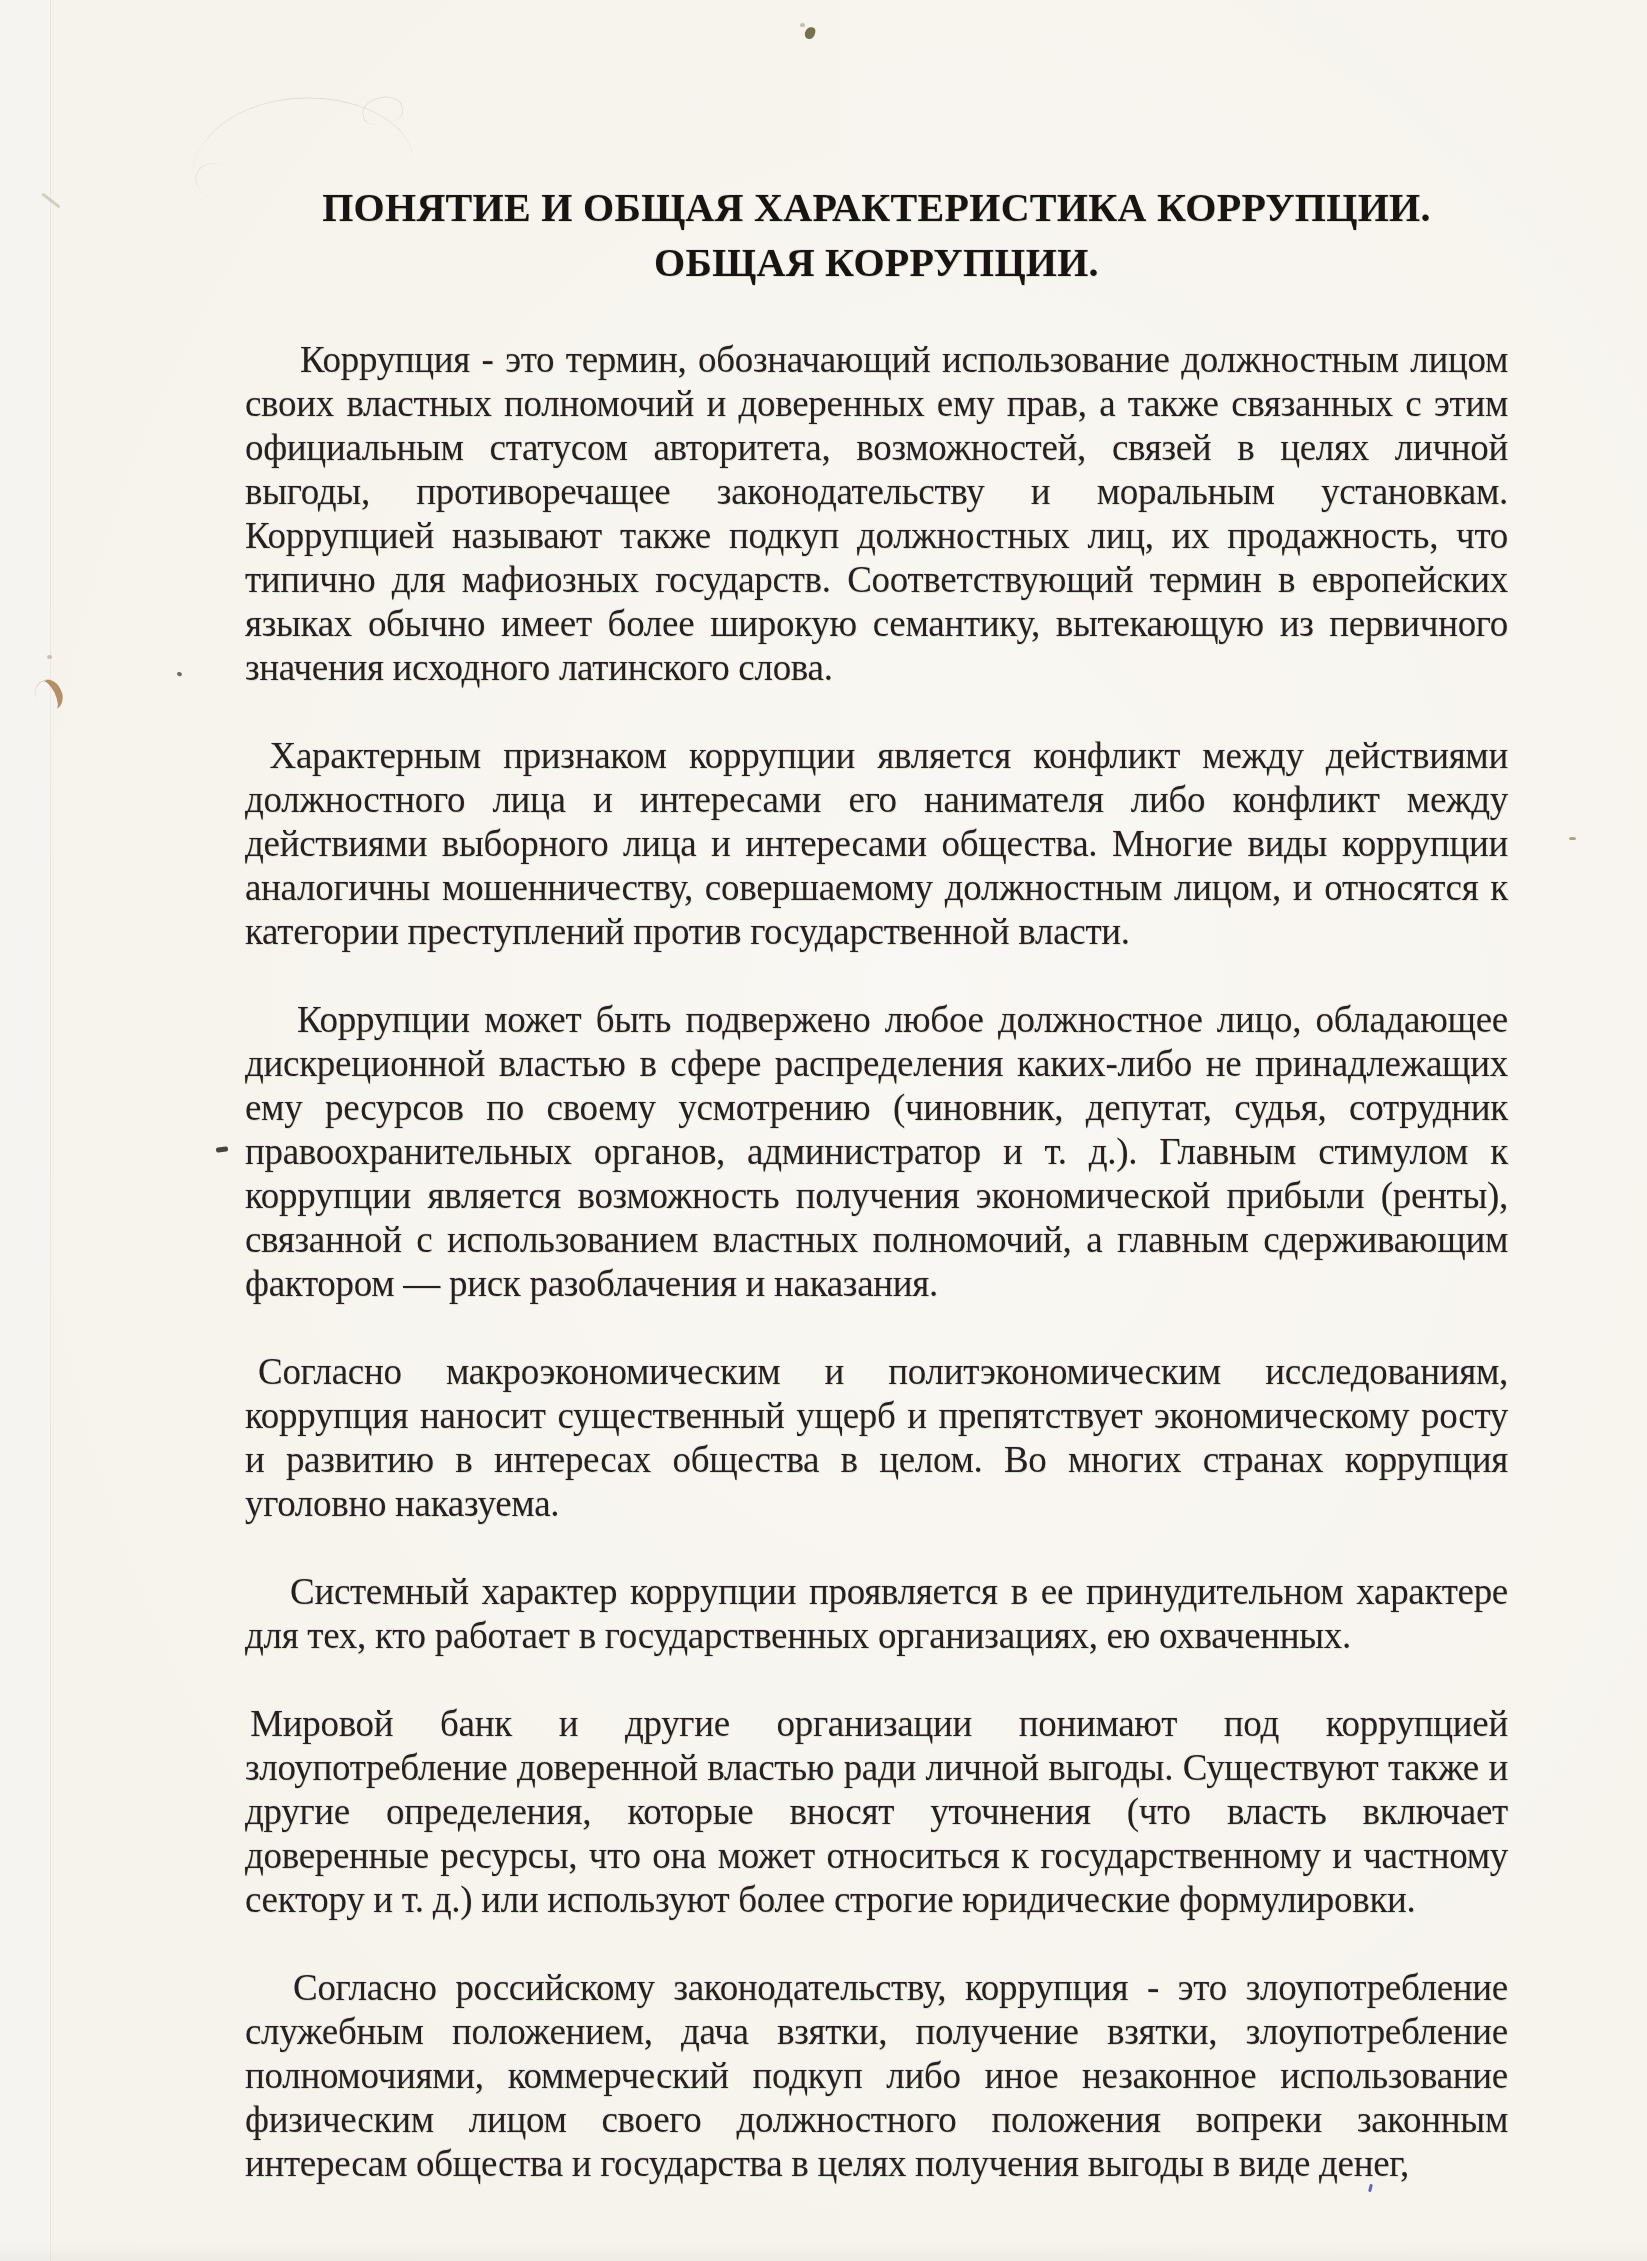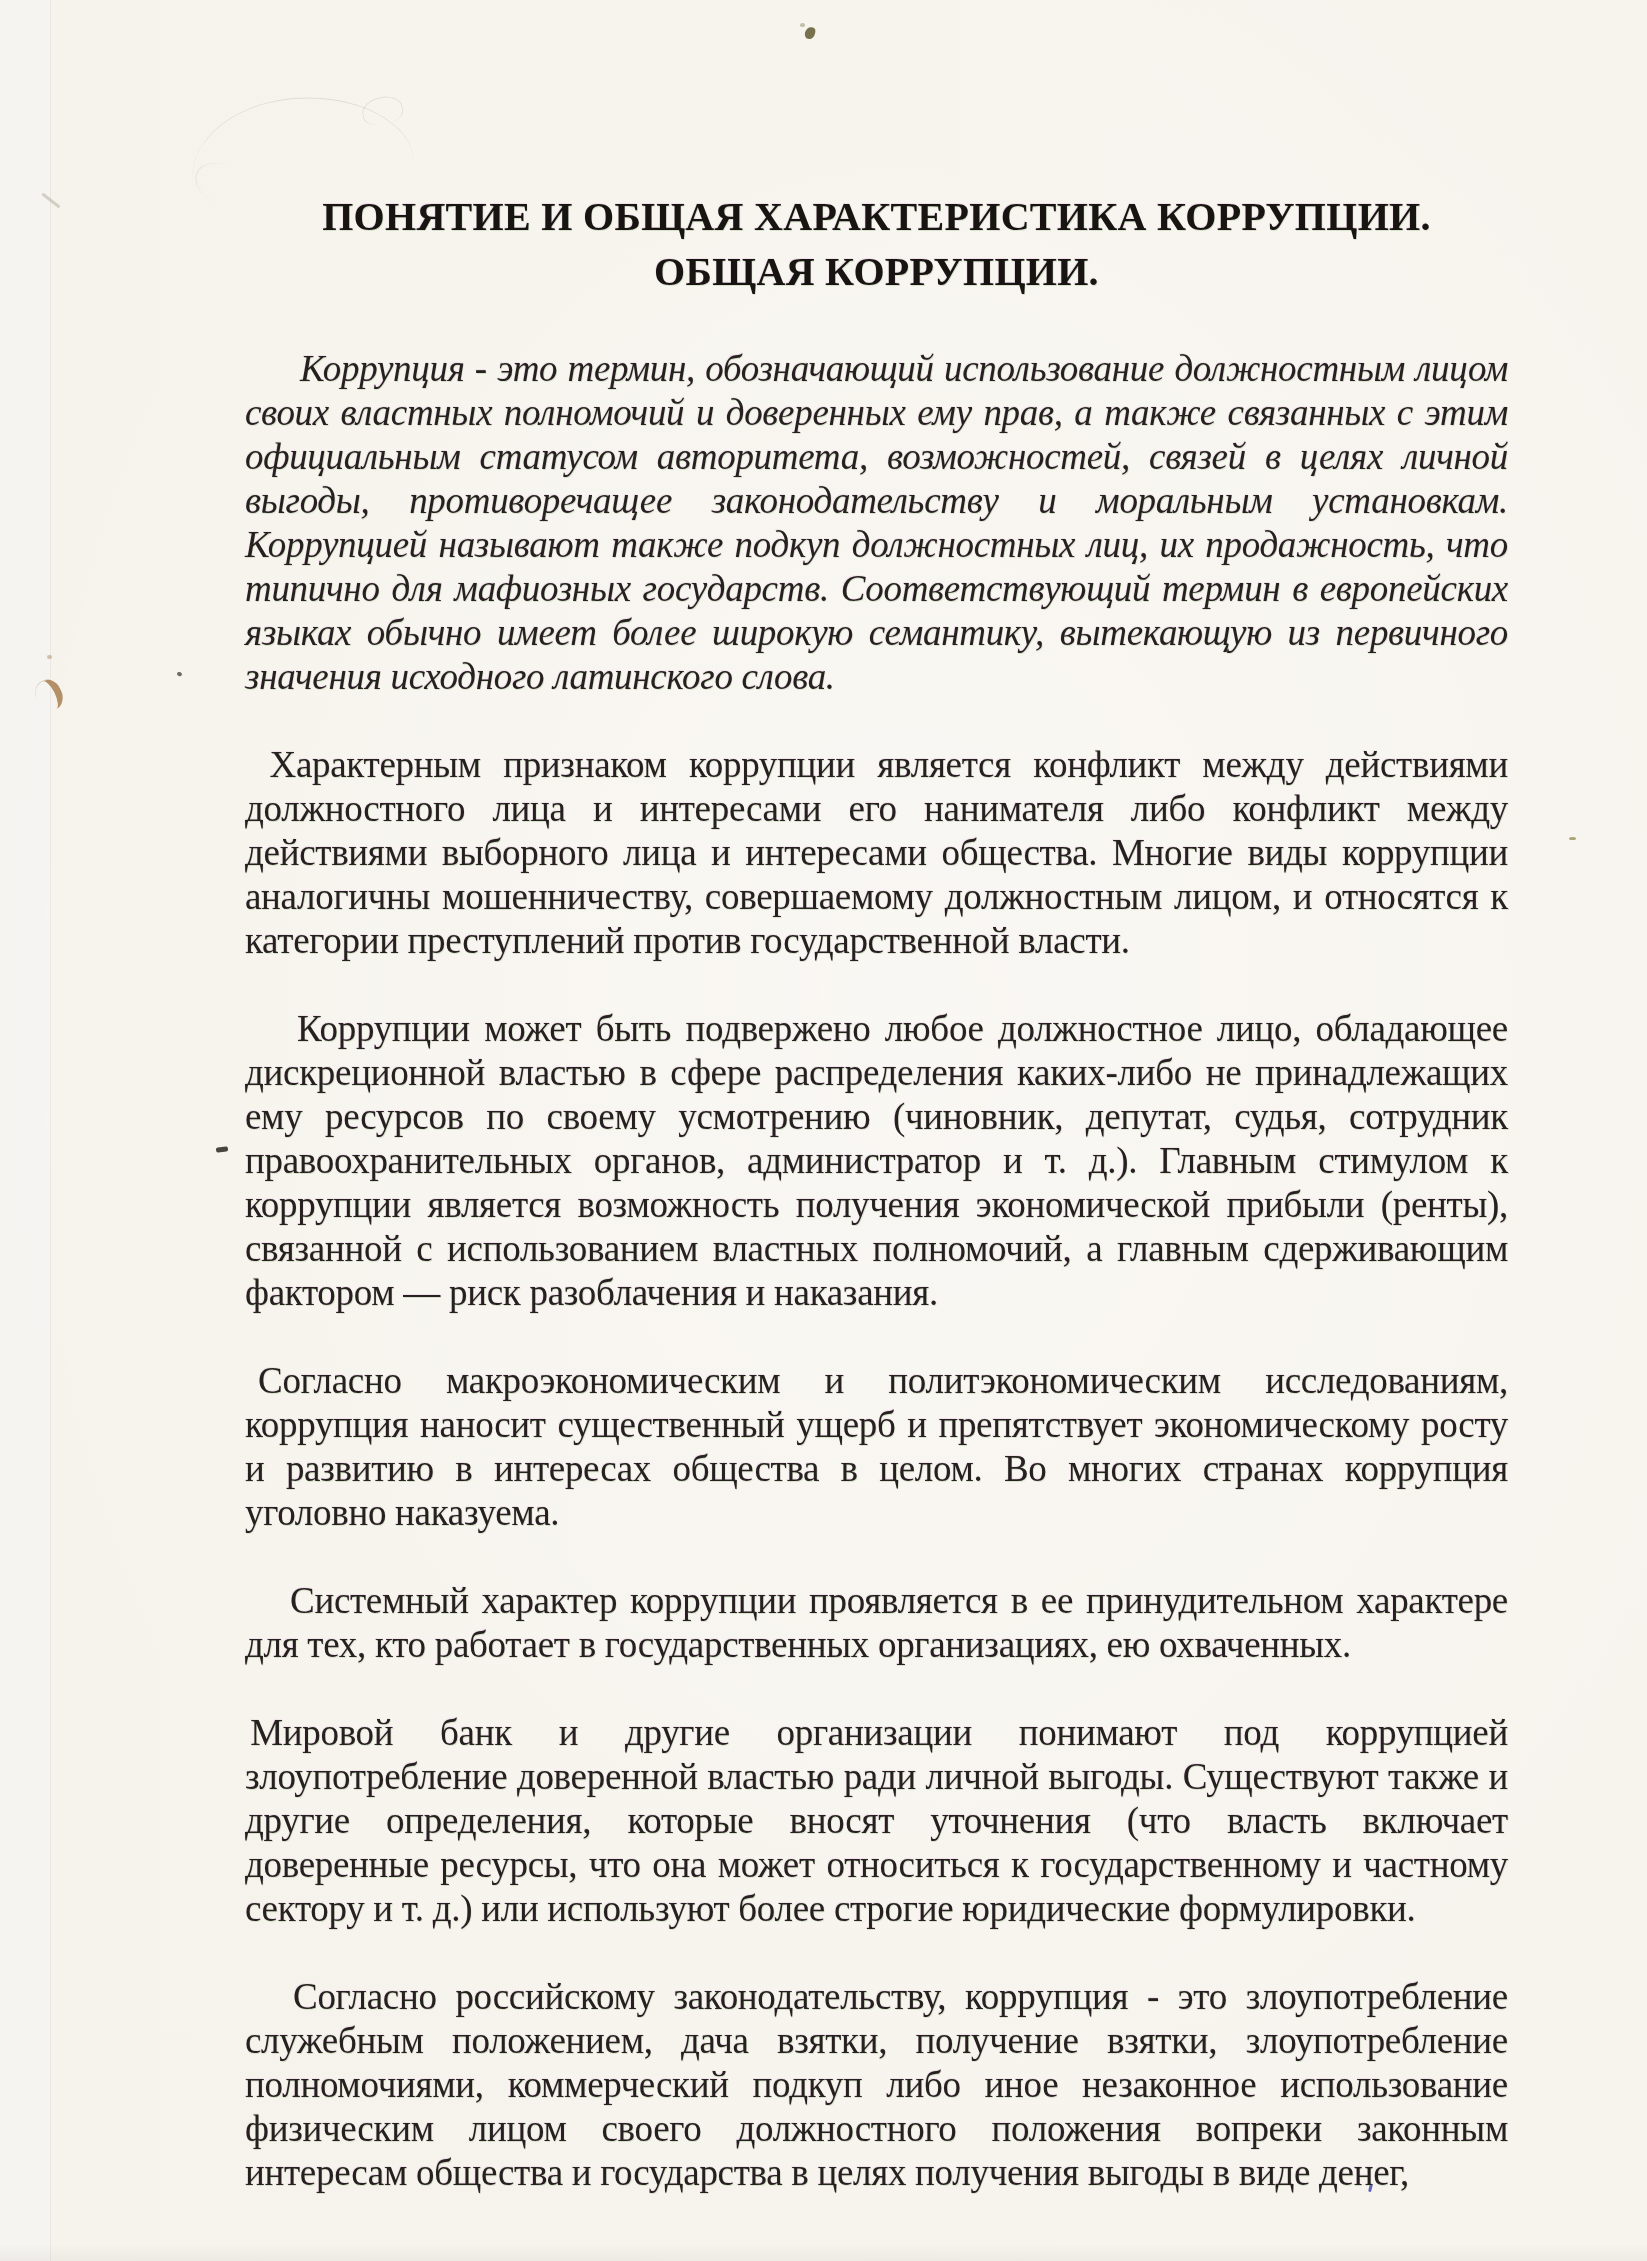--- a/index.html
+++ b/index.html
@@ -29,21 +29,21 @@
   }
   .bottom-shade {
     position: absolute;
     left: 0; bottom: 0;
     width: 100%; height: 17px;
     background: linear-gradient(to bottom, rgba(0,0,0,0), rgba(80,75,65,0.05));
   }
   .content {
     position: absolute;
     left: 245px;
-    top: 189px;
+    top: 180px;
     width: 1263px;
   }
   h1.doc-title {
     margin: 0 0 48px 0;
     text-align: center;
     font-size: 40px;
     line-height: 55px;
     font-weight: bold;
     letter-spacing: 0.3px;
     color: #171412;
@@ -53,21 +53,21 @@
   p.para {
     margin: 0 0 44px 0;
     font-size: 37px;
     line-height: 44px;
     letter-spacing: -0.3px;
     text-align: justify;
     color: #262120;
     text-shadow: 0.6px 1.3px 0 rgba(85,145,55,0.20), -0.6px -1.3px 0 rgba(200,95,200,0.13);
   }
   p.para:last-child { margin-bottom: 12px; }
-  .ind-85 { text-indent: 55px; font-style: italic; }
+  .ind-85 { text-indent: 55px; }
   .ind-80 { text-indent: 52px; }
   .ind-75 { text-indent: 48px; }
   .ind-70 { text-indent: 45px; }
   .ind-38 { text-indent: 24.5px; font-family: Liberation Serif, serif; }
   .ind-20 { text-indent: 13px; }
   .ind-08 { text-indent: 5.2px; }
 
   
   .artifact { position: absolute; pointer-events: none; }
   .stain-crescent {

